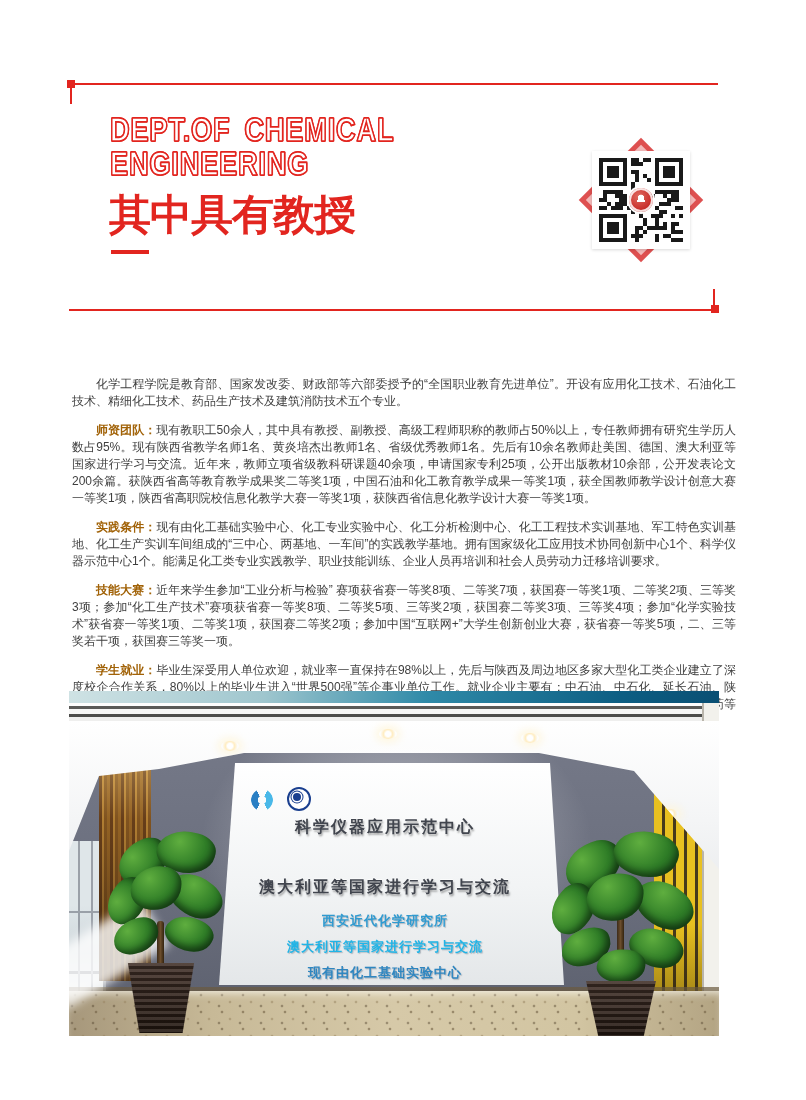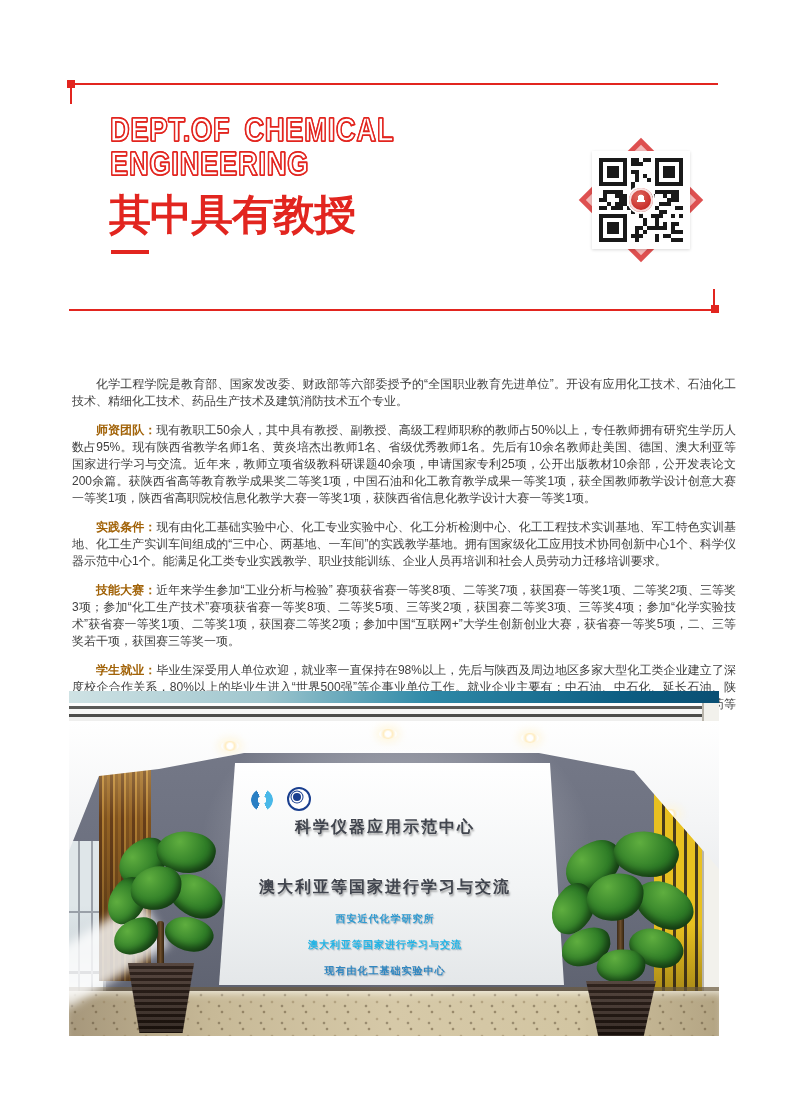--- a/index.html
+++ b/index.html
@@ -110,21 +110,21 @@
   .logo-seal{position:absolute;left:218px;top:96px;width:20px;height:20px;border-radius:50%;
     background:#fff;border:2px solid #1a3f8f;}
   .logo-seal::after{content:"";position:absolute;left:4px;top:4px;width:8px;height:8px;border-radius:50%;
     background:#1a3f8f;box-shadow:0 0 0 1.5px #fff,0 0 0 2.5px #1a3f8f;}
 
   .sign{position:absolute;left:316px;transform:translateX(-50%);white-space:nowrap;
     font-weight:bold;font-family:"Liberation Sans","DejaVu Sans",sans-serif;}
   .sign.dark{font-size:16px;letter-spacing:2px;color:#41454e;
     text-shadow:1px 2px 2px rgba(0,0,0,.35),0 -1px 0 rgba(255,255,255,.6);}
   .sign.d1{top:126px;} .sign.d2{top:156px;} .sign.d3{top:186px;}
-  .sign.blue{font-size:10px;letter-spacing:1px;text-shadow:1px 1px 1px rgba(60,80,100,.35);}
+  .sign.blue{font-size:13px;letter-spacing:1px;text-shadow:1px 1px 1px rgba(60,80,100,.35);}
   .sign.b1{top:221px;color:#2f9ad0;} .sign.b2{top:247px;color:#21b4e6;} .sign.b3{top:273px;color:#2f86c0;}
 
   .leaf{position:absolute;border-radius:62% 38% 58% 42%;
     background:radial-gradient(circle at 35% 30%,#5fae3f,#2f7d27 55%,#1c5a1d 90%);
     box-shadow:inset -3px -4px 7px rgba(0,0,0,.45);}
   .trunk{position:absolute;width:7px;background:linear-gradient(90deg,#3c2b1a,#6b4d2c,#33230f);border-radius:3px;}
   .pot{position:absolute;background:
       repeating-linear-gradient(180deg,rgba(255,255,255,.10) 0 3px,rgba(0,0,0,.28) 3px 6px),
       linear-gradient(180deg,#43322a,#221710);
     clip-path:polygon(4% 0,96% 0,80% 100%,20% 100%);border-radius:4px;}

